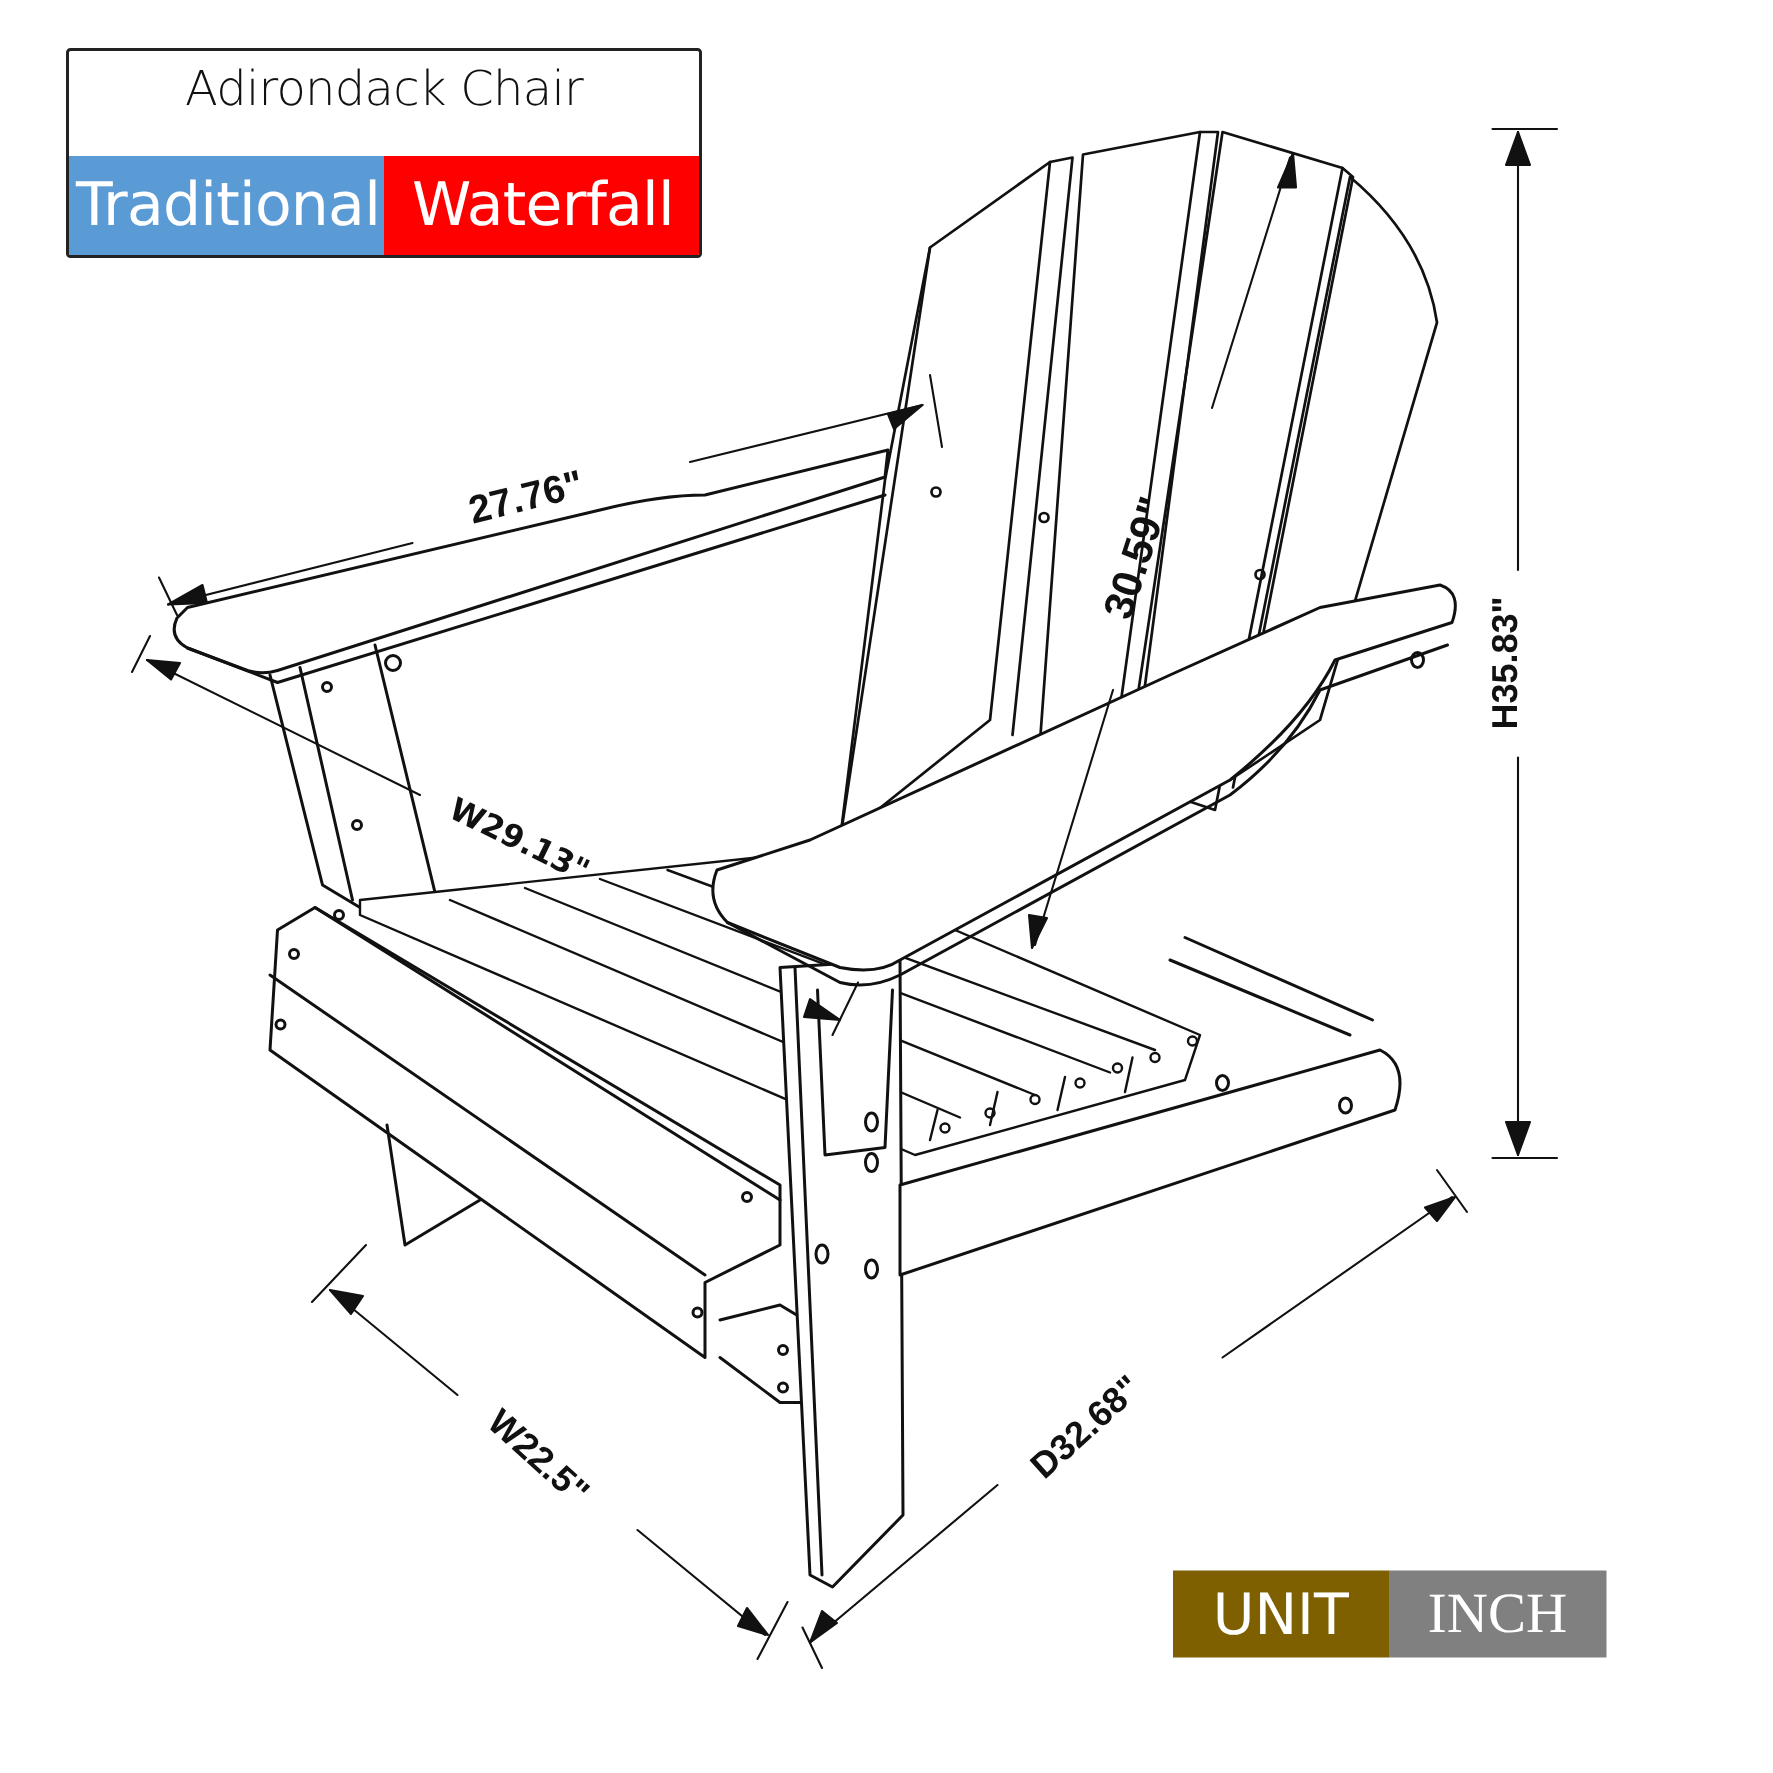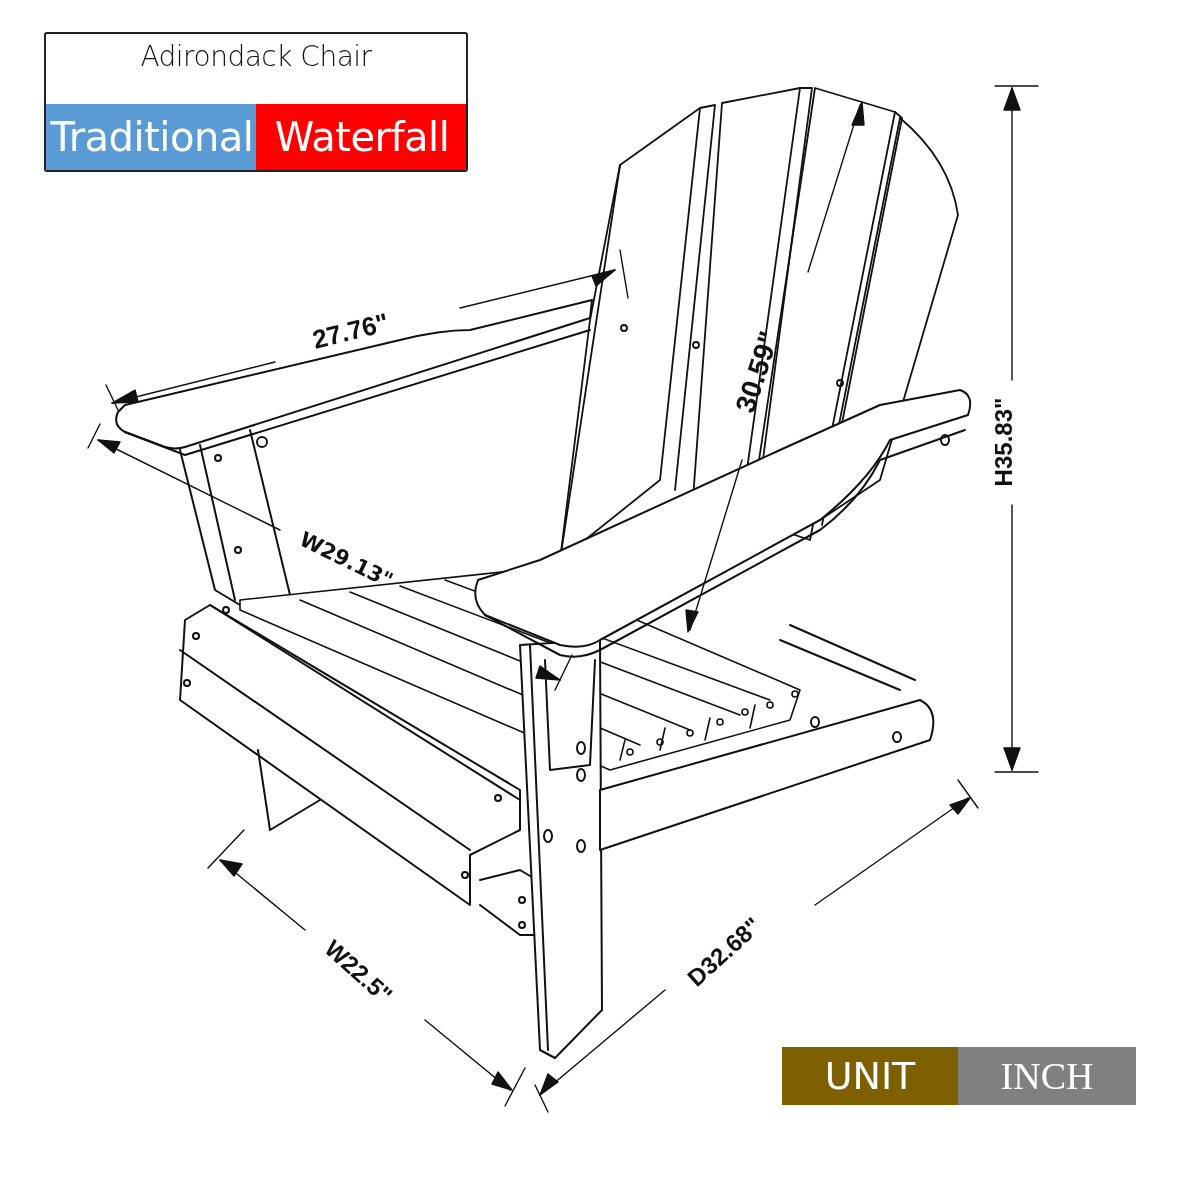--- a/index.html
+++ b/index.html
@@ -1,22 +1,22 @@
 <!DOCTYPE html>
 <html><head>
 <meta charset="utf-8">
 <style>
   html, body { margin: 0; padding: 0; background: #ffffff; }
   body { width: 1182px; height: 1182px; position: relative; overflow: hidden; font-family: "DejaVu Sans", sans-serif; }
   .title-box { position: absolute; left: 44px; top: 32px; width: 424px; height: 140px; border: 2px solid #222; border-radius: 3px; background: #fff; box-sizing: border-box; overflow: hidden; }
-  .title-text { position: absolute; left: 0; top: 6px; width: 100%; text-align: center; font-size: 28px; color: #111; font-family: "DejaVu Sans", sans-serif; font-weight: 300; letter-spacing: -0.5px; }
+  .title-text { position: absolute; left: 0; top: 6px; width: 100%; text-align: center; font-size: 32px; color: #111; font-family: "DejaVu Sans", sans-serif; font-weight: 300; letter-spacing: -0.5px; }
   .variant { position: absolute; top: 70px; height: 68px; line-height: 66px; color: #fff; font-size: 40px; text-align: center; letter-spacing: -0.5px; }
   .variant.trad { left: 0; width: 212px; }
   .variant.water { left: 210px; width: 212px; }
-  .unit-box { position: absolute; left: 782px; top: 1047px; width: 354px; height: 58px; display: flex; justify-content: center; }
+  .unit-box { position: absolute; left: 782px; top: 1047px; width: 289px; height: 58px; display: flex; justify-content: center; }
   .unit-box div { height: 58px; line-height: 58px; color: #fff; font-size: 38px; text-align: center; }
   .unit-label { width: 176px; }
   .unit-value { width: 178px; }
   svg.drawing { position: absolute; left: 0; top: 0; }
   .dim { position: absolute; font-family: "Liberation Sans", sans-serif; font-weight: bold; color: #111; white-space: nowrap; transform-origin: center center; }
 </style>
 </head>
 <body>
 
 <div class="title-box">

